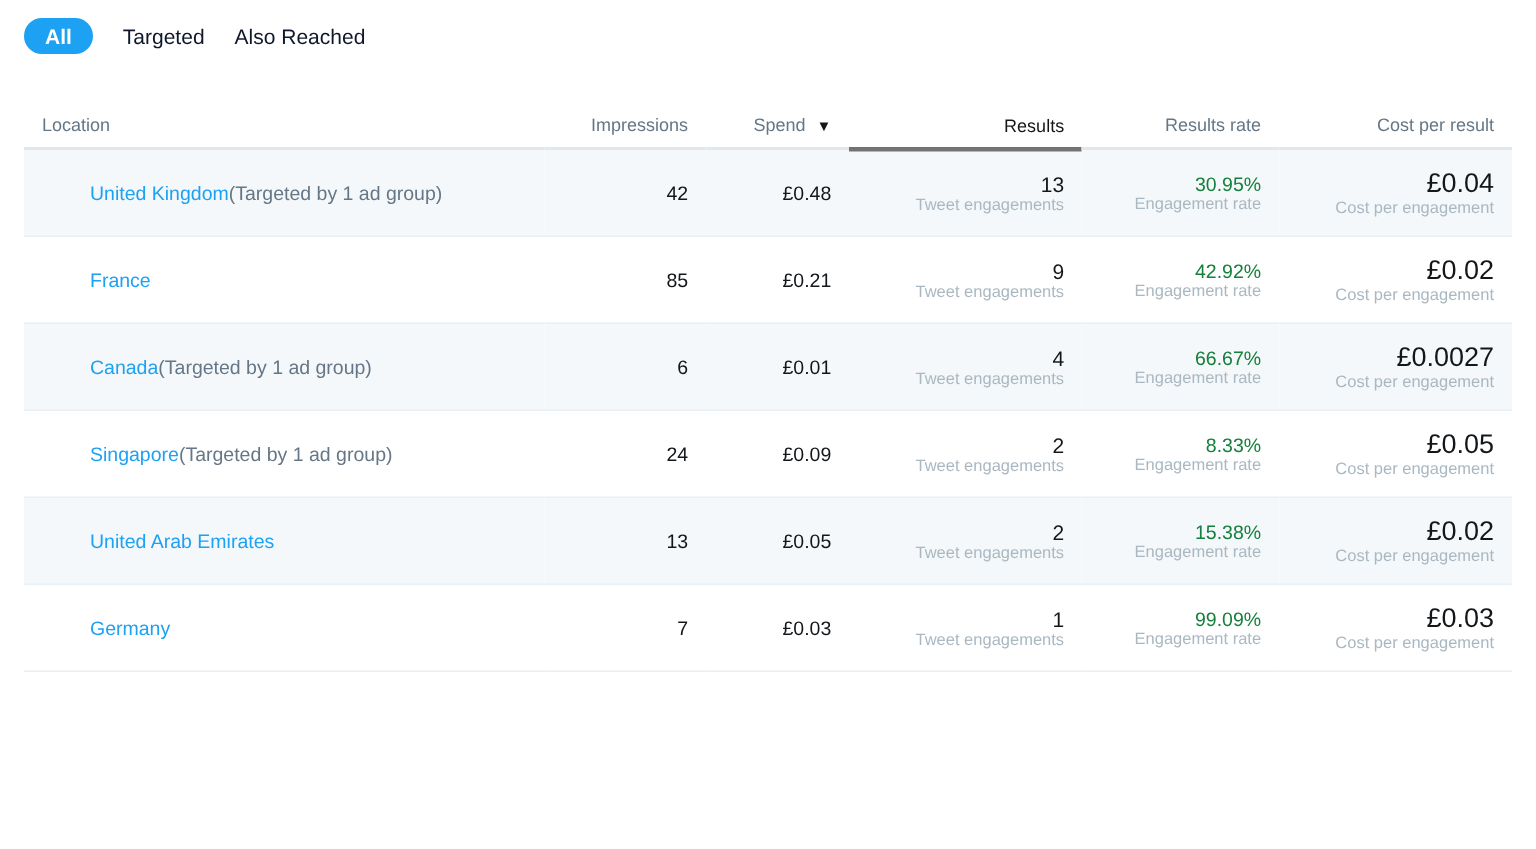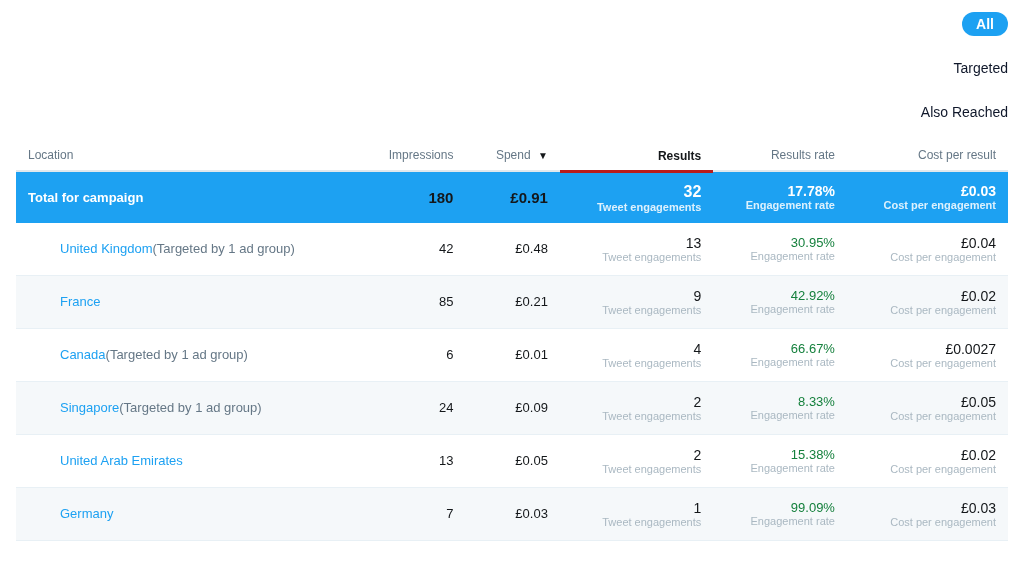--- a/index.html
+++ b/index.html
@@ -7,24 +7,23 @@
       font-family: -apple-system, BlinkMacSystemFont, "Helvetica Neue", Arial, sans-serif;
       font-size: 13px;
       background: #fff;
       color: #333;
       padding: 12px 16px;
     }
 
     
     .tab-bar {
       display: flex;
-      align-items: flex-end;
+      align-items: center;
       gap: 20px;
-      margin-bottom: 16px;
-      flex-direction: column;
+      margin-bottom: 32px;
     }
     .tab {
       font-size: 14px;
       font-weight: 400;
       color: #0f172a;
       cursor: pointer;
       padding: 4px 0;
     }
     .tab.active {
       background: #1da1f2;
@@ -48,22 +47,22 @@
       color: #657786;
       font-size: 12px;
       padding: 8px 12px;
       white-space: nowrap;
     }
     thead th.location-col {
       text-align: left;
     }
     thead th.results-col {
       color: #14171a;
-      font-weight: 700;
-      border-bottom: 3px solid #b91c1c;
+      font-weight: 400;
+      border-bottom: 3px solid #737373;
       padding-bottom: 6px;
     }
     thead th.spend-col {
       position: relative;
     }
     .sort-arrow {
       display: inline-block;
       margin-left: 4px;
       color: #14171a;
       font-size: 10px;
@@ -145,21 +144,21 @@
     }
     .rate-sublabel {
       display: block;
       font-size: 11px;
       color: #aab8c2;
       text-align: right;
     }
     .cost-number {
       display: block;
       text-align: right;
-      font-size: 14px;
+      font-size: 18px;
       color: #14171a;
     }
     .cost-sublabel {
       display: block;
       font-size: 11px;
       color: #aab8c2;
       text-align: right;
     }
 
     .col-impressions { min-width: 90px; }
@@ -196,37 +195,20 @@
       <th class="col-rate">
         <span>Results rate</span>
       </th>
       <th class="col-cost">
         <span>Cost per result</span>
       </th>
     </tr>
   </thead>
   <tbody id="table-body">
 
-  <tr class="total-row">
-  <td class="location-cell">Total for campaign</td>
-  <td class="num-cell col-impressions">180</td>
-  <td class="num-cell col-spend">£0.91</td>
-  <td class="results-cell col-results">
-    <span style="display:block;text-align:right;font-size:16px;font-weight:700;">32</span>
-    <span style="display:block;text-align:right;font-size:11px;color:rgba(255,255,255,0.85);">Tweet engagements</span>
-  </td>
-  <td class="results-cell col-rate">
-    <span style="display:block;text-align:right;font-size:14px;font-weight:700;">17.78%</span>
-    <span style="display:block;text-align:right;font-size:11px;color:rgba(255,255,255,0.85);">Engagement rate</span>
-  </td>
-  <td class="results-cell col-cost">
-    <span style="display:block;text-align:right;font-size:14px;font-weight:700;">£0.03</span>
-    <span style="display:block;text-align:right;font-size:11px;color:rgba(255,255,255,0.85);">Cost per engagement</span>
-  </td>
-</tr>
       <tr class="data-row">
     <td class="location-cell">
       <span class="location-link">United Kingdom</span><span class="location-suffix">(Targeted by 1 ad group)</span>
     </td>
     <td class="num-cell col-impressions">42</td>
     <td class="num-cell col-spend">£0.48</td>
     <td class="results-cell col-results">
       <span class="result-number">13</span>
       <span class="result-sublabel">Tweet engagements</span>
     </td>

